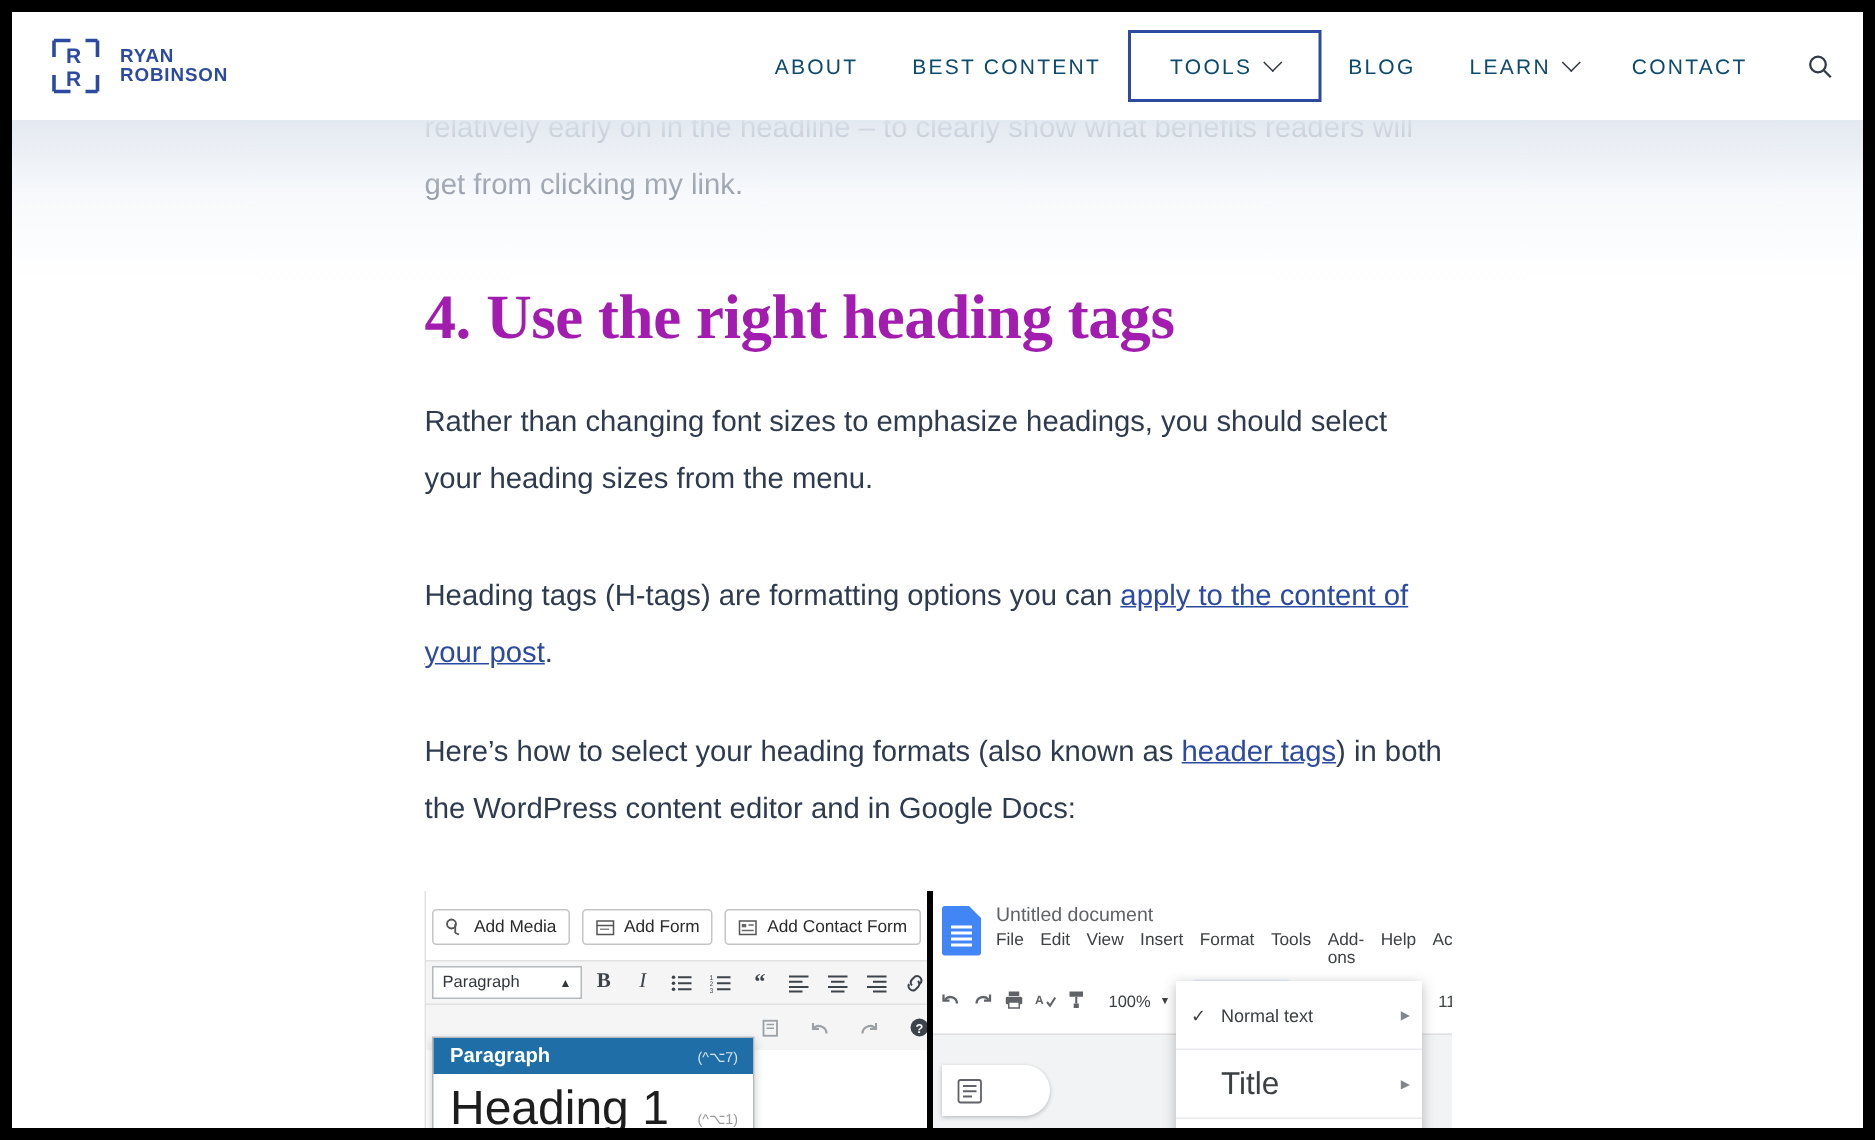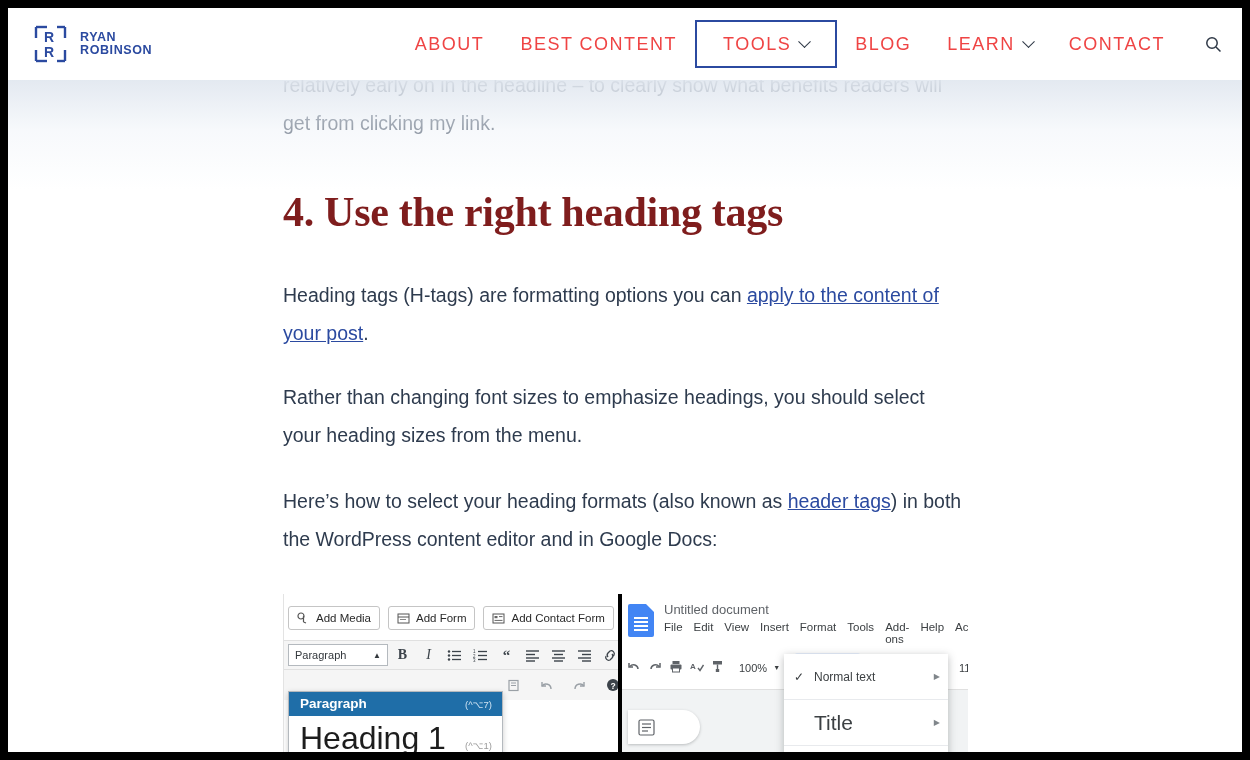--- a/index.html
+++ b/index.html
@@ -90,23 +90,23 @@
     display: flex;
     align-items: center;
     height: 72px;
   }
   .nav-item {
     display: flex;
     align-items: center;
     gap: 9px;
     padding: 0 18px;
     height: 40px;
-    font-size: 18px;
+    font-size: 14px;
     letter-spacing: 1.5px;
-    color: #ef4444;
+    color: #0c4a6e;
     text-decoration: none;
     white-space: nowrap;
     font-weight: 400;
   }
   .nav-item.focused {
     border: 2px solid #2b4aa0;
     height: 48px;
     padding: 0 26px;
   }
   .caret {
@@ -140,21 +140,21 @@
     font-family: "Liberation Sans", sans-serif;
     font-weight: 400;
   }
   p.body a { color: #2b4aa0; text-decoration: underline; }
 
   h2.section-title {
     font-family: "Liberation Serif", serif;
     font-weight: 700;
     font-size: 42px;
     line-height: 48px;
-    color: #7f1d1d;
+    color: #a21caf;
     letter-spacing: -0.3px;
   }
 
   
   #embed {
     position: relative;
     width: 685px;
     height: 250px;
     margin-top: 36px;
     background: #ffffff;
@@ -411,25 +411,25 @@
     </header>
 
     <div id="header-shadow"></div>
 
     <main id="article">
 
       <p class="body measure">relatively early on in the headline – to clearly show what benefits readers will get from clicking my link.</p>
 
       <h2 class="section-title measure" style="margin-top:46px;">4. Use the right heading tags</h2>
 
+      <p class="body measure" style="margin-top:26px;">Rather than changing font sizes to emphasize headings, you should select your heading sizes from the menu.</p>
+
       <p class="body measure" style="margin-top:40px;">
         <span>Heading tags (H-tags) are formatting options you can </span><a href="#">apply to the content of your post</a><span>.</span>
       </p>
-
-      <p class="body measure" style="margin-top:26px;">Rather than changing font sizes to emphasize headings, you should select your heading sizes from the menu.</p>
 
       <p class="body measure" style="margin-top:28px;">
         <span>Here’s how to select your heading formats (also known as </span><a href="#">header tags</a><span>) in both the WordPress content editor and in Google Docs:</span>
       </p>
 
       <figure id="embed">
         <div id="embed-split"></div>
 
         <div id="wp">
           <div id="wp-topbar">

